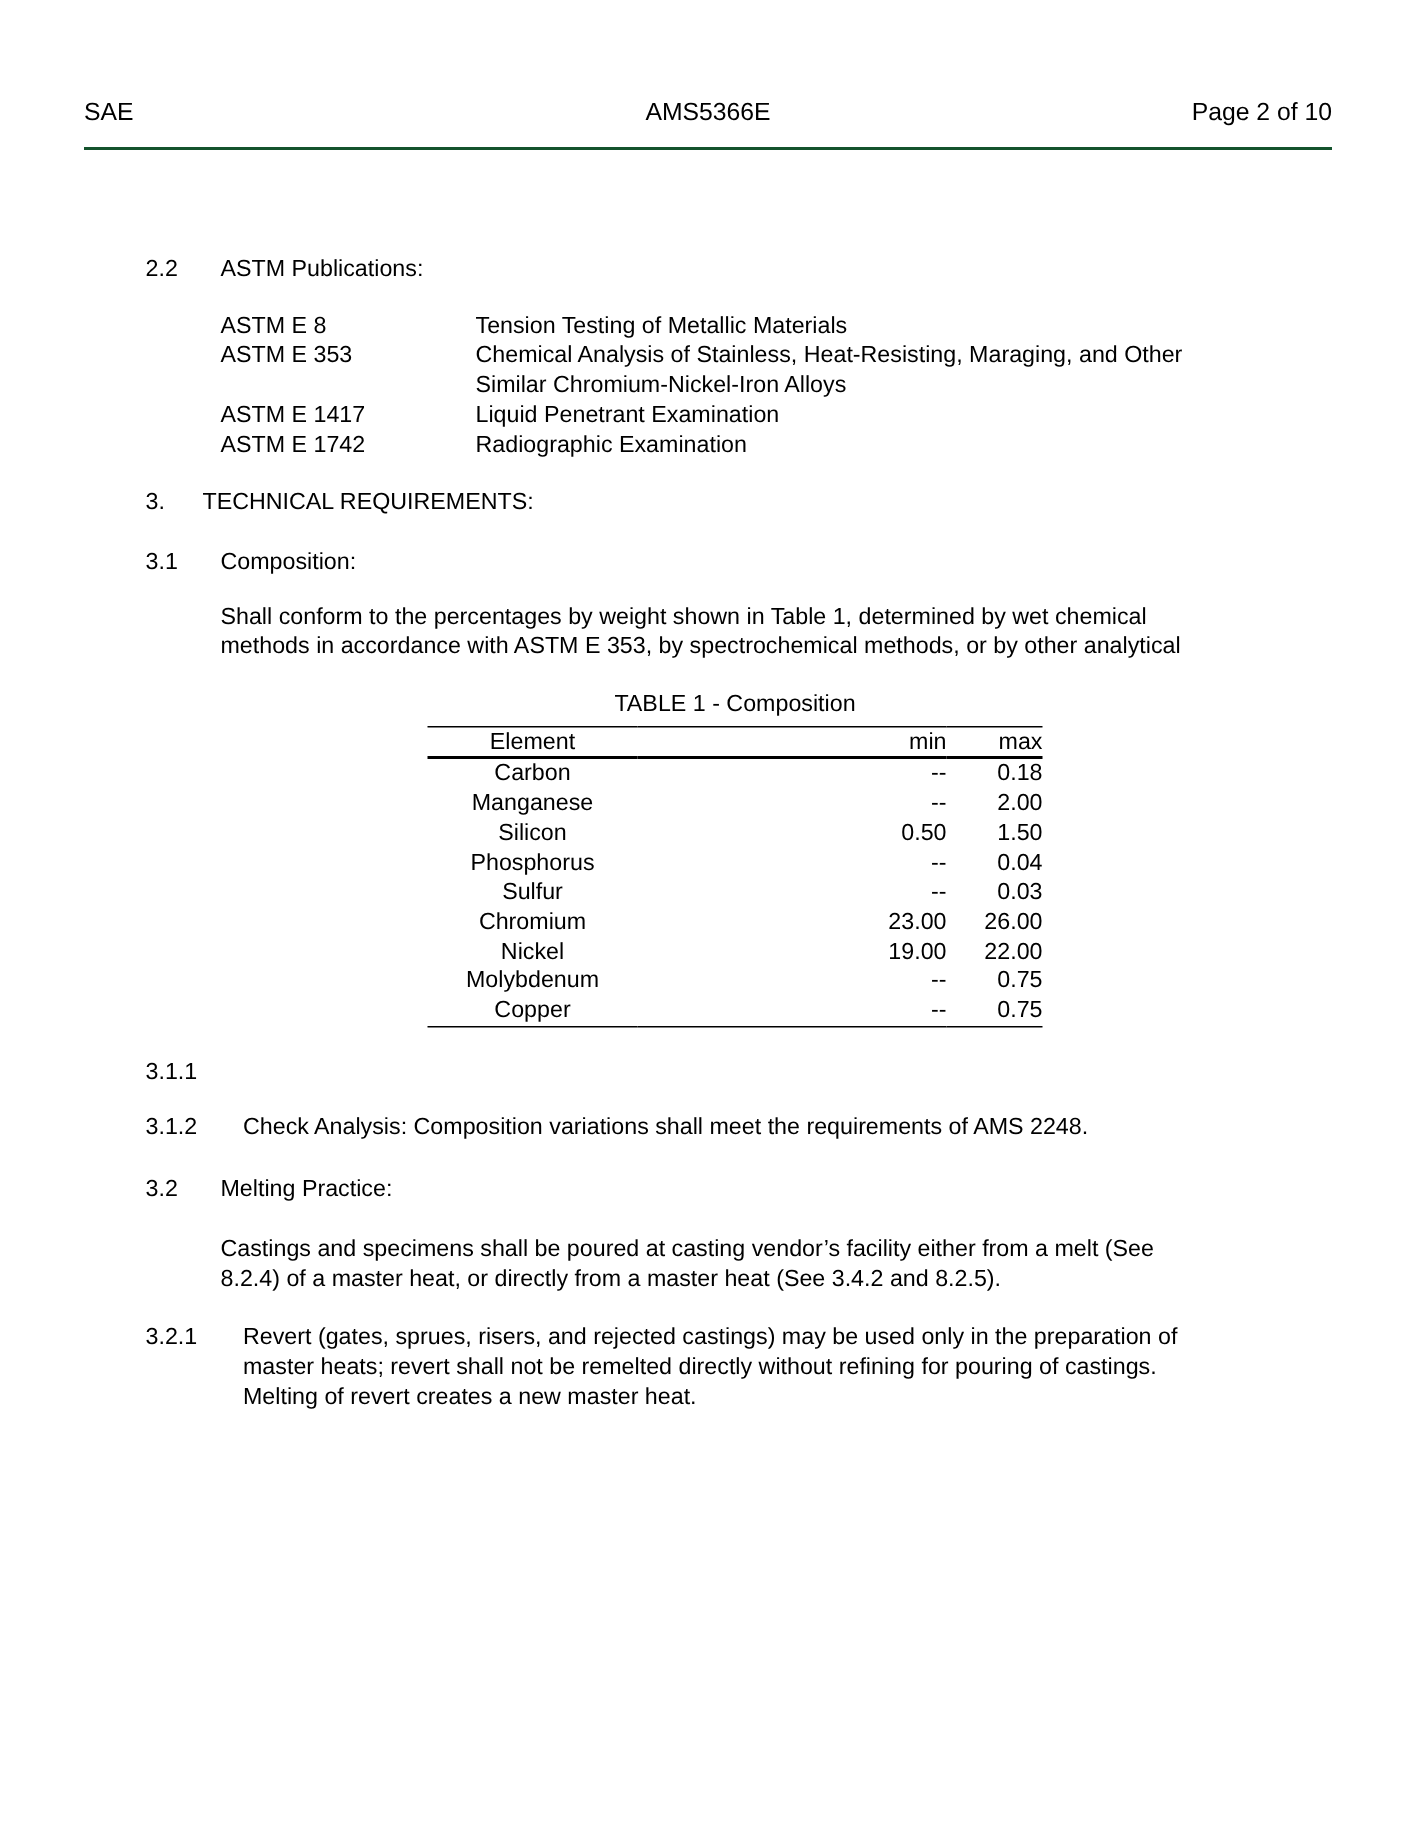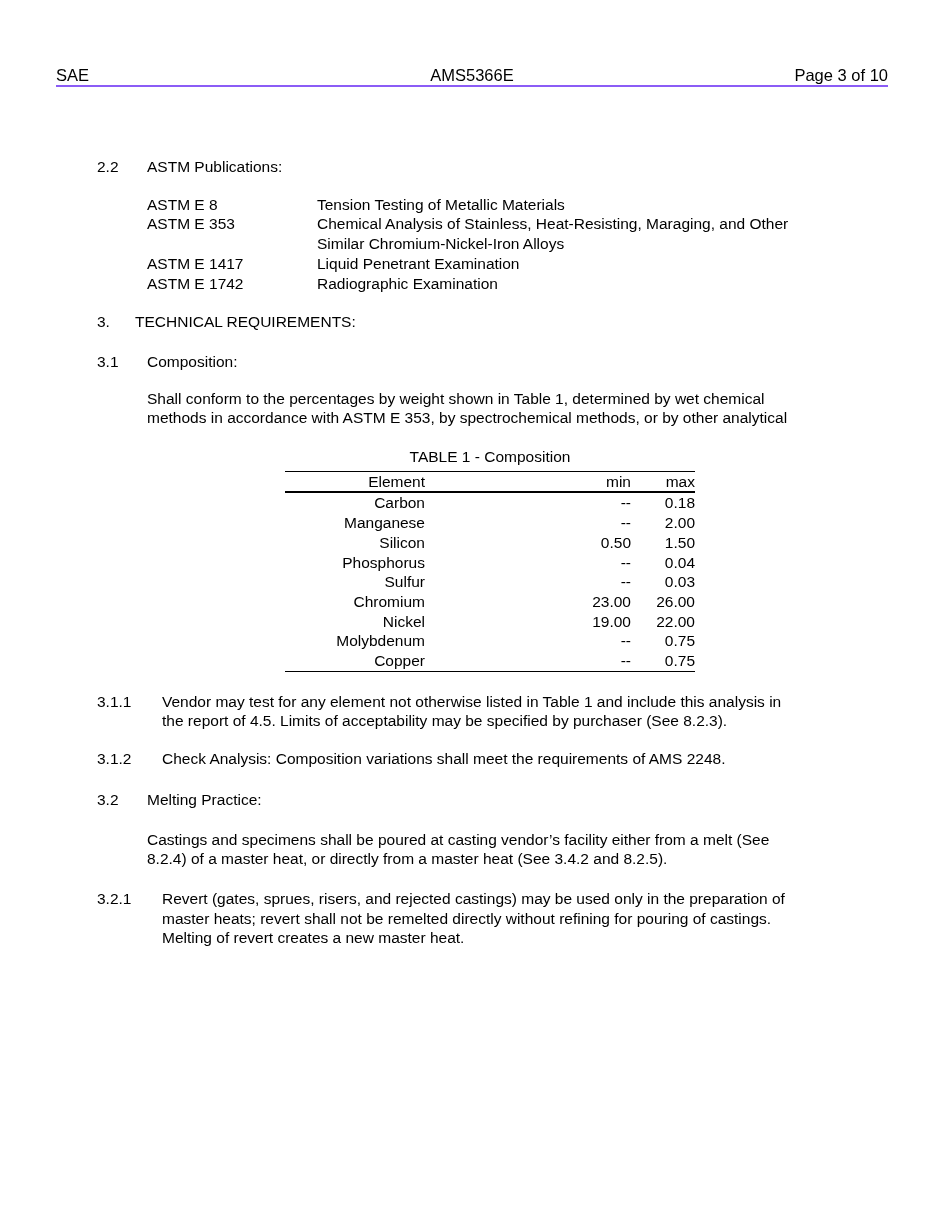--- a/index.html
+++ b/index.html
@@ -15,22 +15,22 @@
     overflow:hidden;
   }
   .line { white-space:nowrap; }
 
   
   .doc-header {
     margin:66px 62px 0 56px;
     display:grid;
     grid-template-columns:1fr auto 1fr;
     align-items:end;
-    border-bottom:2px solid #8b5cf6;
-    padding-bottom:1px;
+    border-bottom:2px solid #14532d;
+    padding-bottom:14px;
     font-size:16.5px;
     line-height:18px;
   }
   .doc-header .c { text-align:center; }
   .doc-header .r { text-align:right; }
 
   
   .sec { display:flex; margin-left:97px; }
   .sec .num { flex:0 0 50px; }
   .sec.num-short .num { flex-basis:38px; }
@@ -52,21 +52,21 @@
     width:410px;
     border-collapse:collapse;
     margin-top:4px;
     border-top:1.5px solid #000;
     border-bottom:1.5px solid #000;
     font-size:15.5px;
     line-height:19.7px;
   }
   table.comp td { padding:0; height:19.7px; vertical-align:middle; }
   table.comp thead td { border-bottom:2px solid #000; }
-  td.c-el  { width:140px; padding-left:9px; text-align:right; }
+  td.c-el  { width:140px; padding-left:9px; text-align:center; }
   td.c-min { width:206px; text-align:right; }
   td.c-max { width:64px;  text-align:right; padding-right:12px;margin-top:48px; }
 
   
   .mt-s22   { margin-top:70px; }
   .mt-avail { margin-top:21px; }
   .mt-list  { margin-top:18px; }
   .mt-s3    { margin-top:19px; }
   .mt-s31   { margin-top:20px; }
   .mt-shall { margin-top:17px; }
@@ -78,21 +78,21 @@
   .mt-s321  { margin-top:20px; }
 </style>
 </head>
 <body>
 
 <div class="page">
 
   <div class="doc-header">
     <span>SAE</span>
     <span class="c">AMS5366E</span>
-    <span class="r">Page 3 of 10</span>
+    <span class="r">Page 2 of 10</span>
   </div>
 
   <div class="sec mt-s22">
     <span class="num">2.2</span>
     <span class="txt">ASTM Publications:</span>
   </div>
 
 
   <div class="indent mt-list">
     <div class="ref-row">
@@ -187,24 +187,20 @@
           <td class="c-el">Copper</td>
           <td class="c-min">--</td>
           <td class="c-max">0.75</td>
         </tr>
       </tbody>
     </table>
   </div>
 
   <div class="sec num-sub mt-s311">
     <span class="num">3.1.1</span>
-    <span class="txt">
-      <span class="line" style="display:block">Vendor may test for any element not otherwise listed in Table 1 and include this analysis in</span>
-      <span class="line" style="display:block">the report of 4.5. Limits of acceptability may be specified by purchaser (See 8.2.3).</span>
-    </span>
   </div>
 
   <div class="sec num-sub mt-s312">
     <span class="num">3.1.2</span>
     <span class="txt">
       <span class="line" style="display:block">Check Analysis: Composition variations shall meet the requirements of AMS 2248.</span>
     </span>
   </div>
 
   <div class="sec mt-s32">

